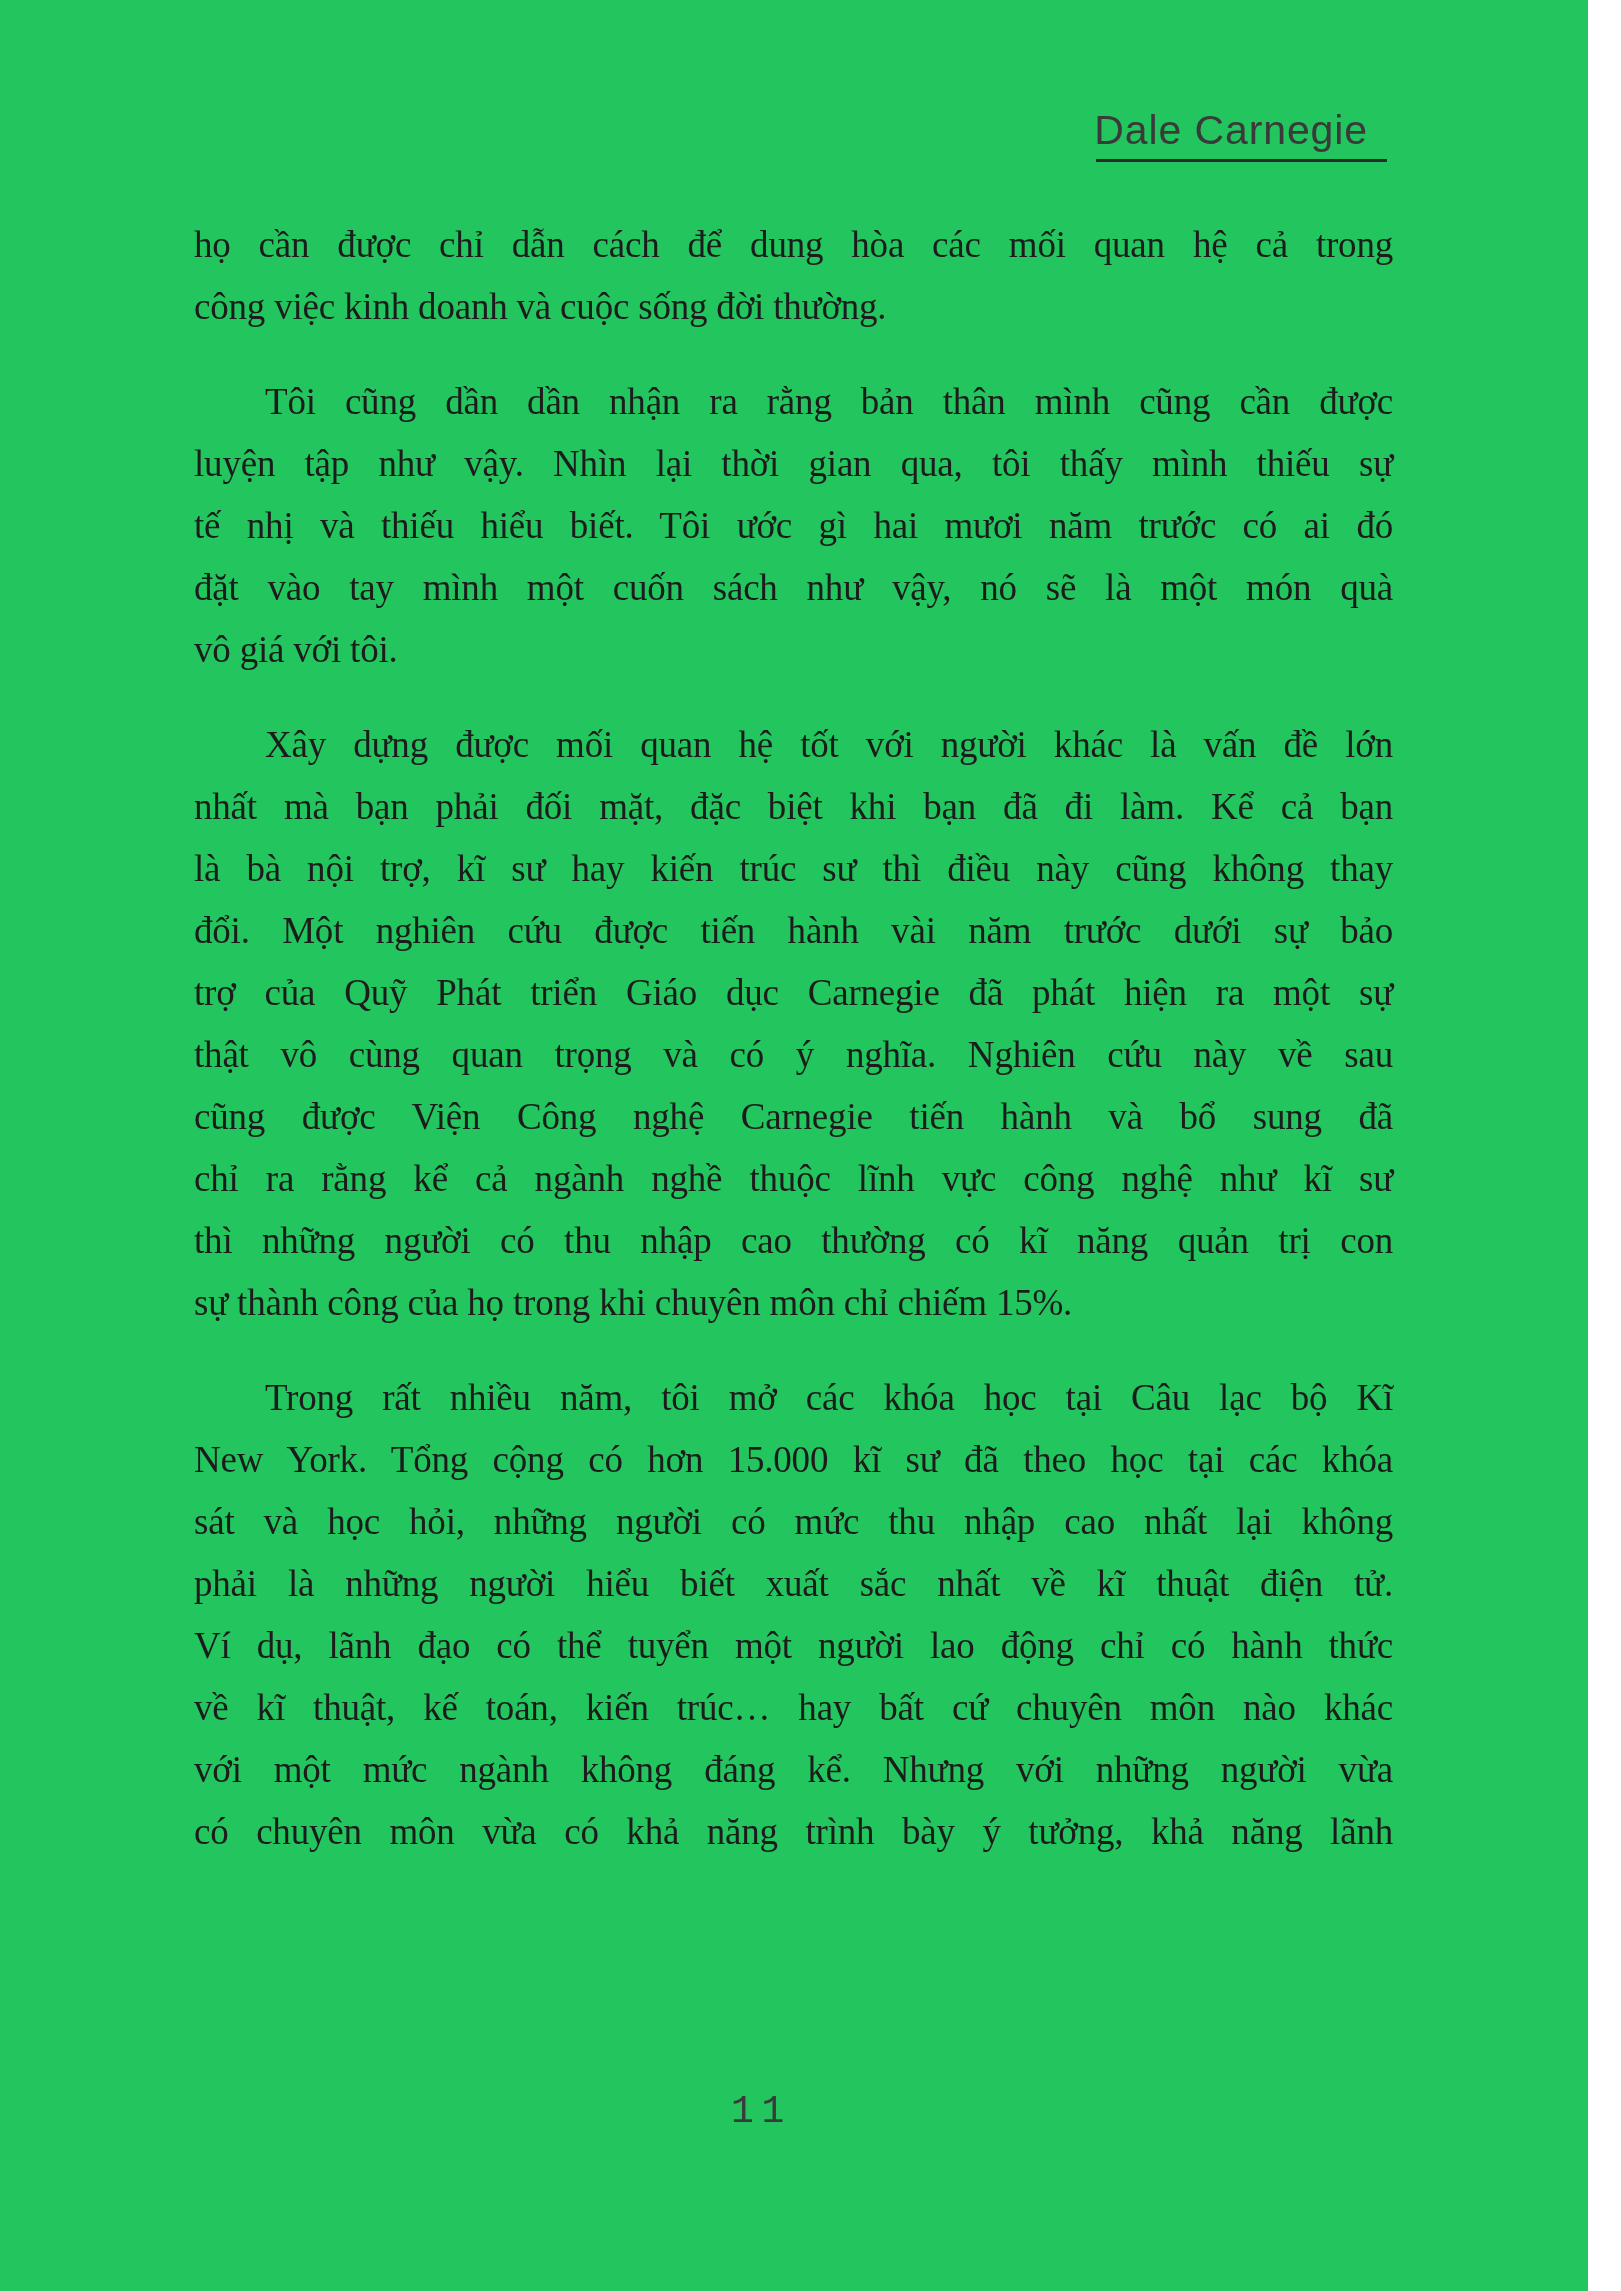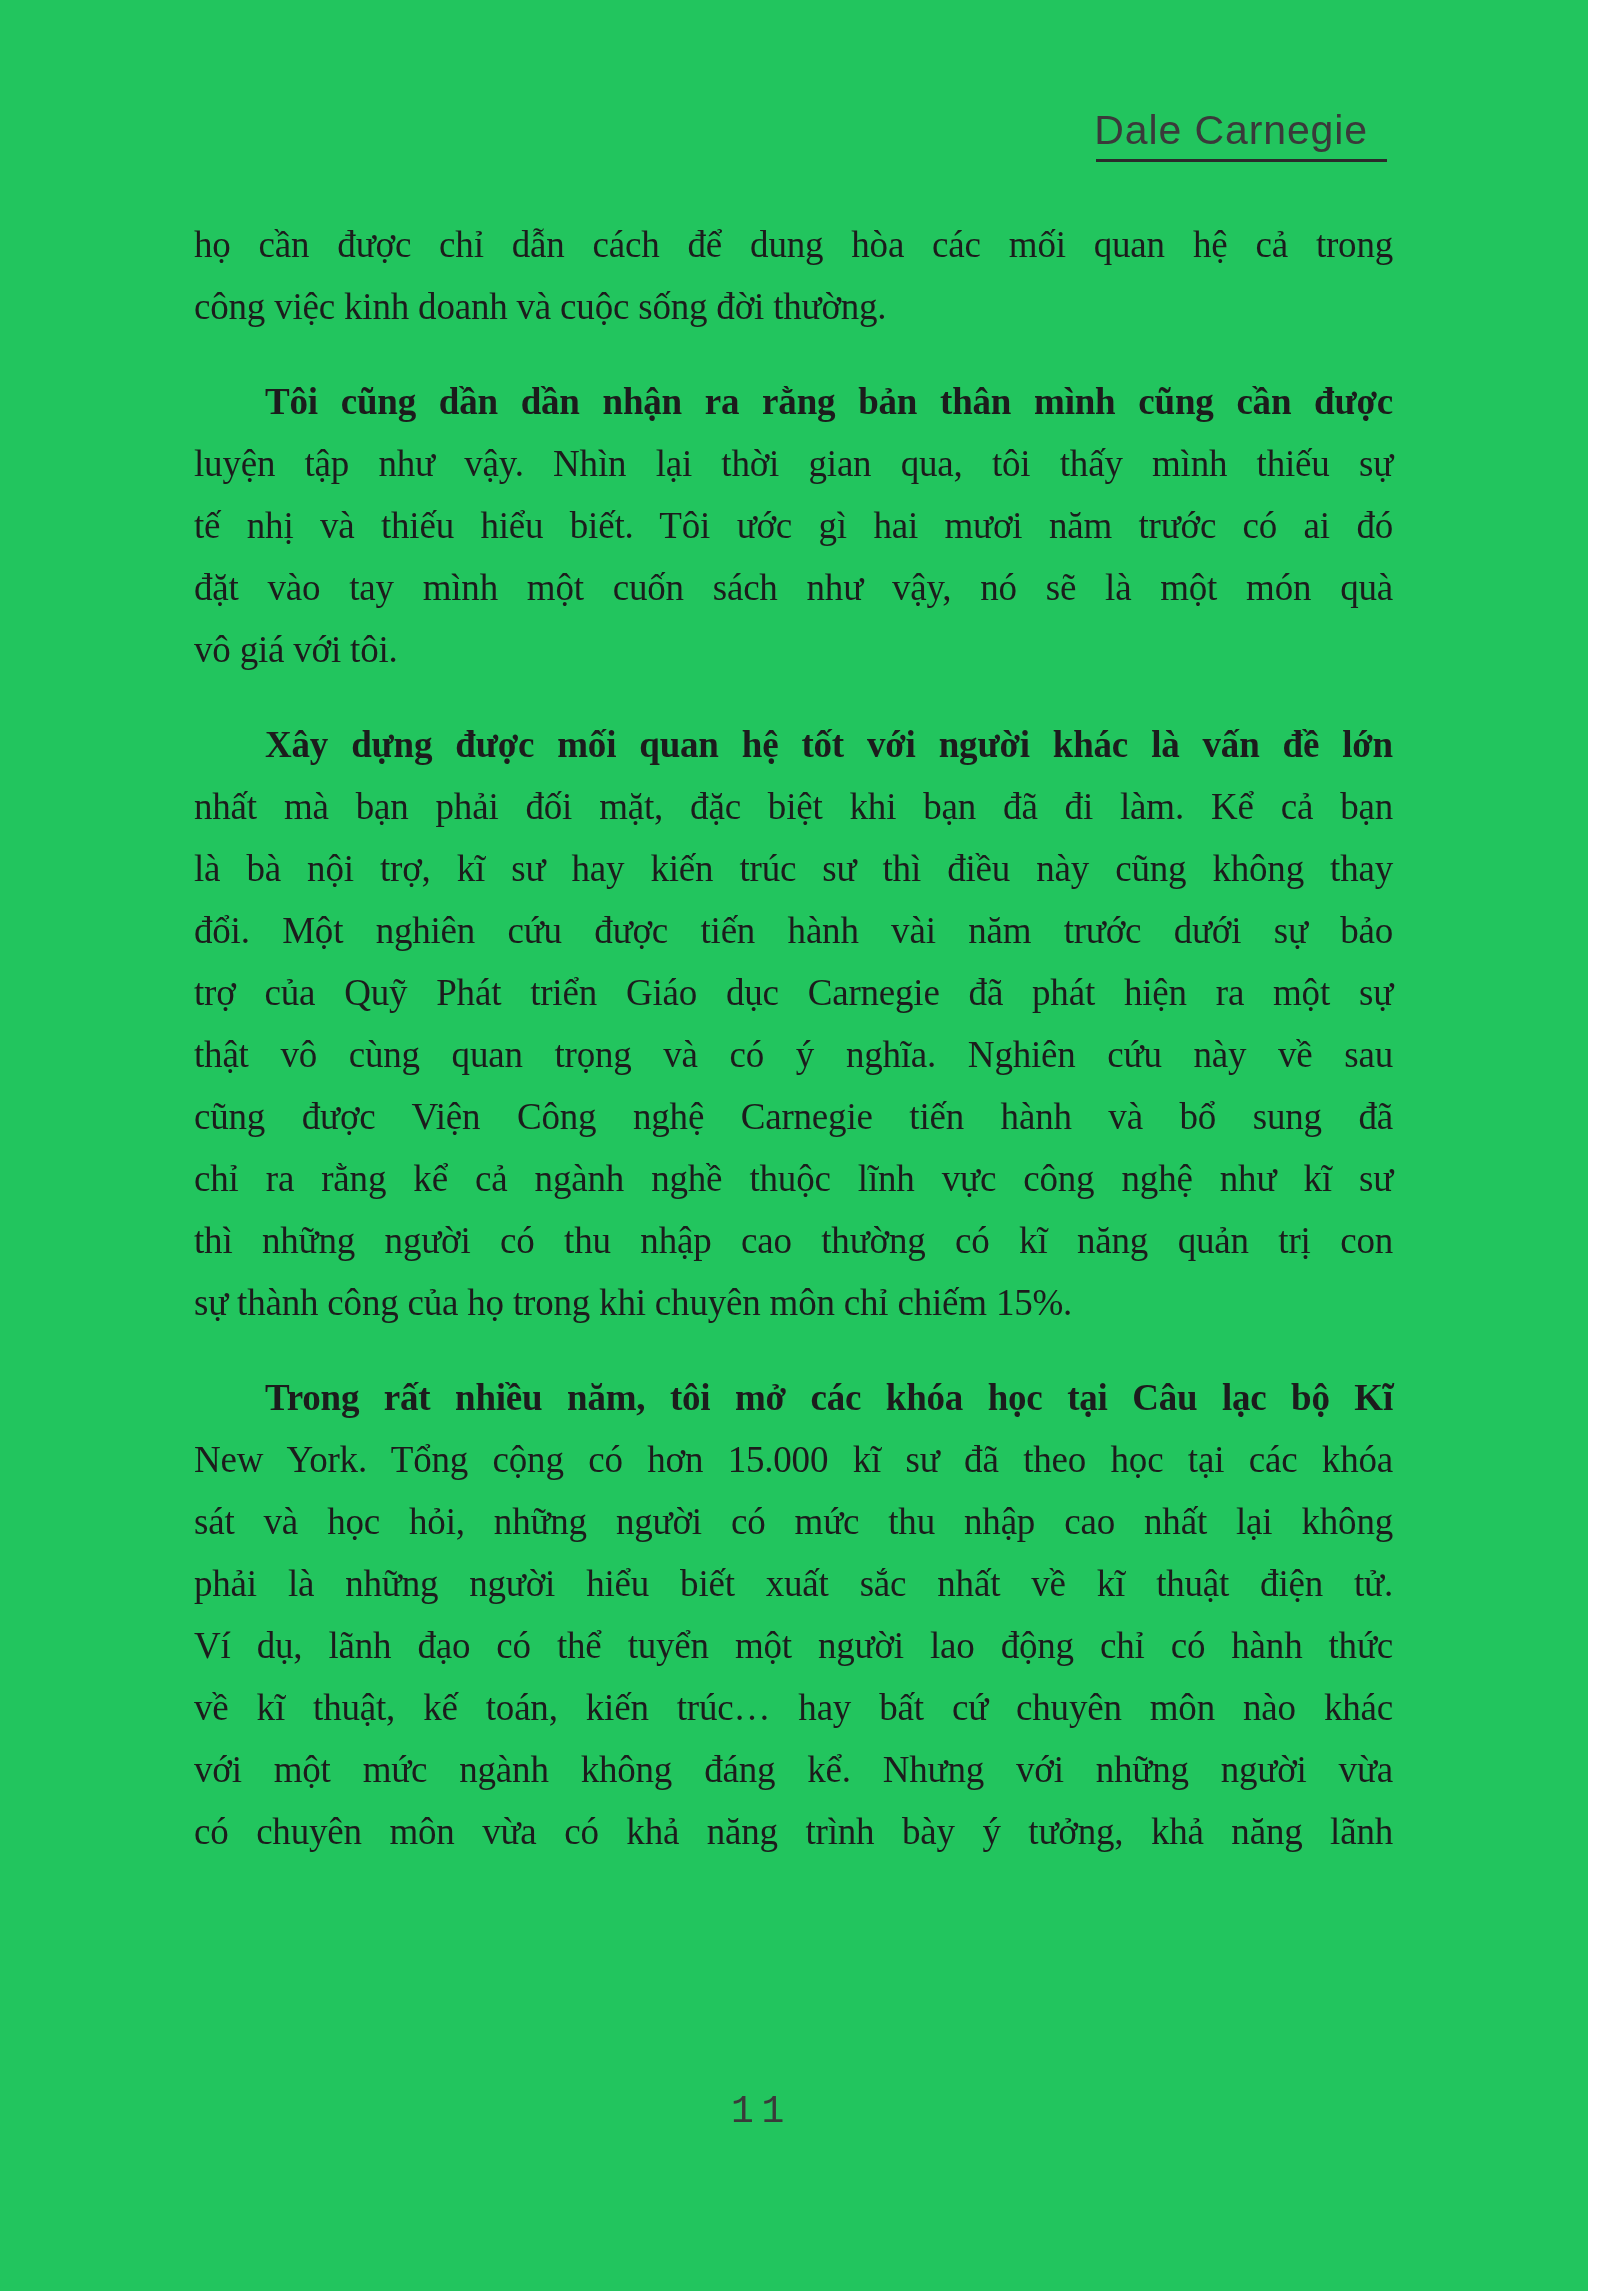--- a/index.html
+++ b/index.html
@@ -50,21 +50,21 @@
     letter-spacing: -0.2px;
   }
   .para-gap { margin-top: 33px; }
   .line {
     text-align: justify;
     text-align-last: justify;
     white-space: normal;
     height: 62px;
     overflow: visible;
   }
-  .line.indent { padding-left: 71px; font-weight: bold; }
+  .line.indent { padding-left: 71px; }
   .line.para-end { text-align-last: left; }
 
   
   .page-number {
     position: absolute;
     top: 2093px;
     left: 667px;
     width: 189px;
     text-align: center;
     font-family: Liberation Mono, monospace;

